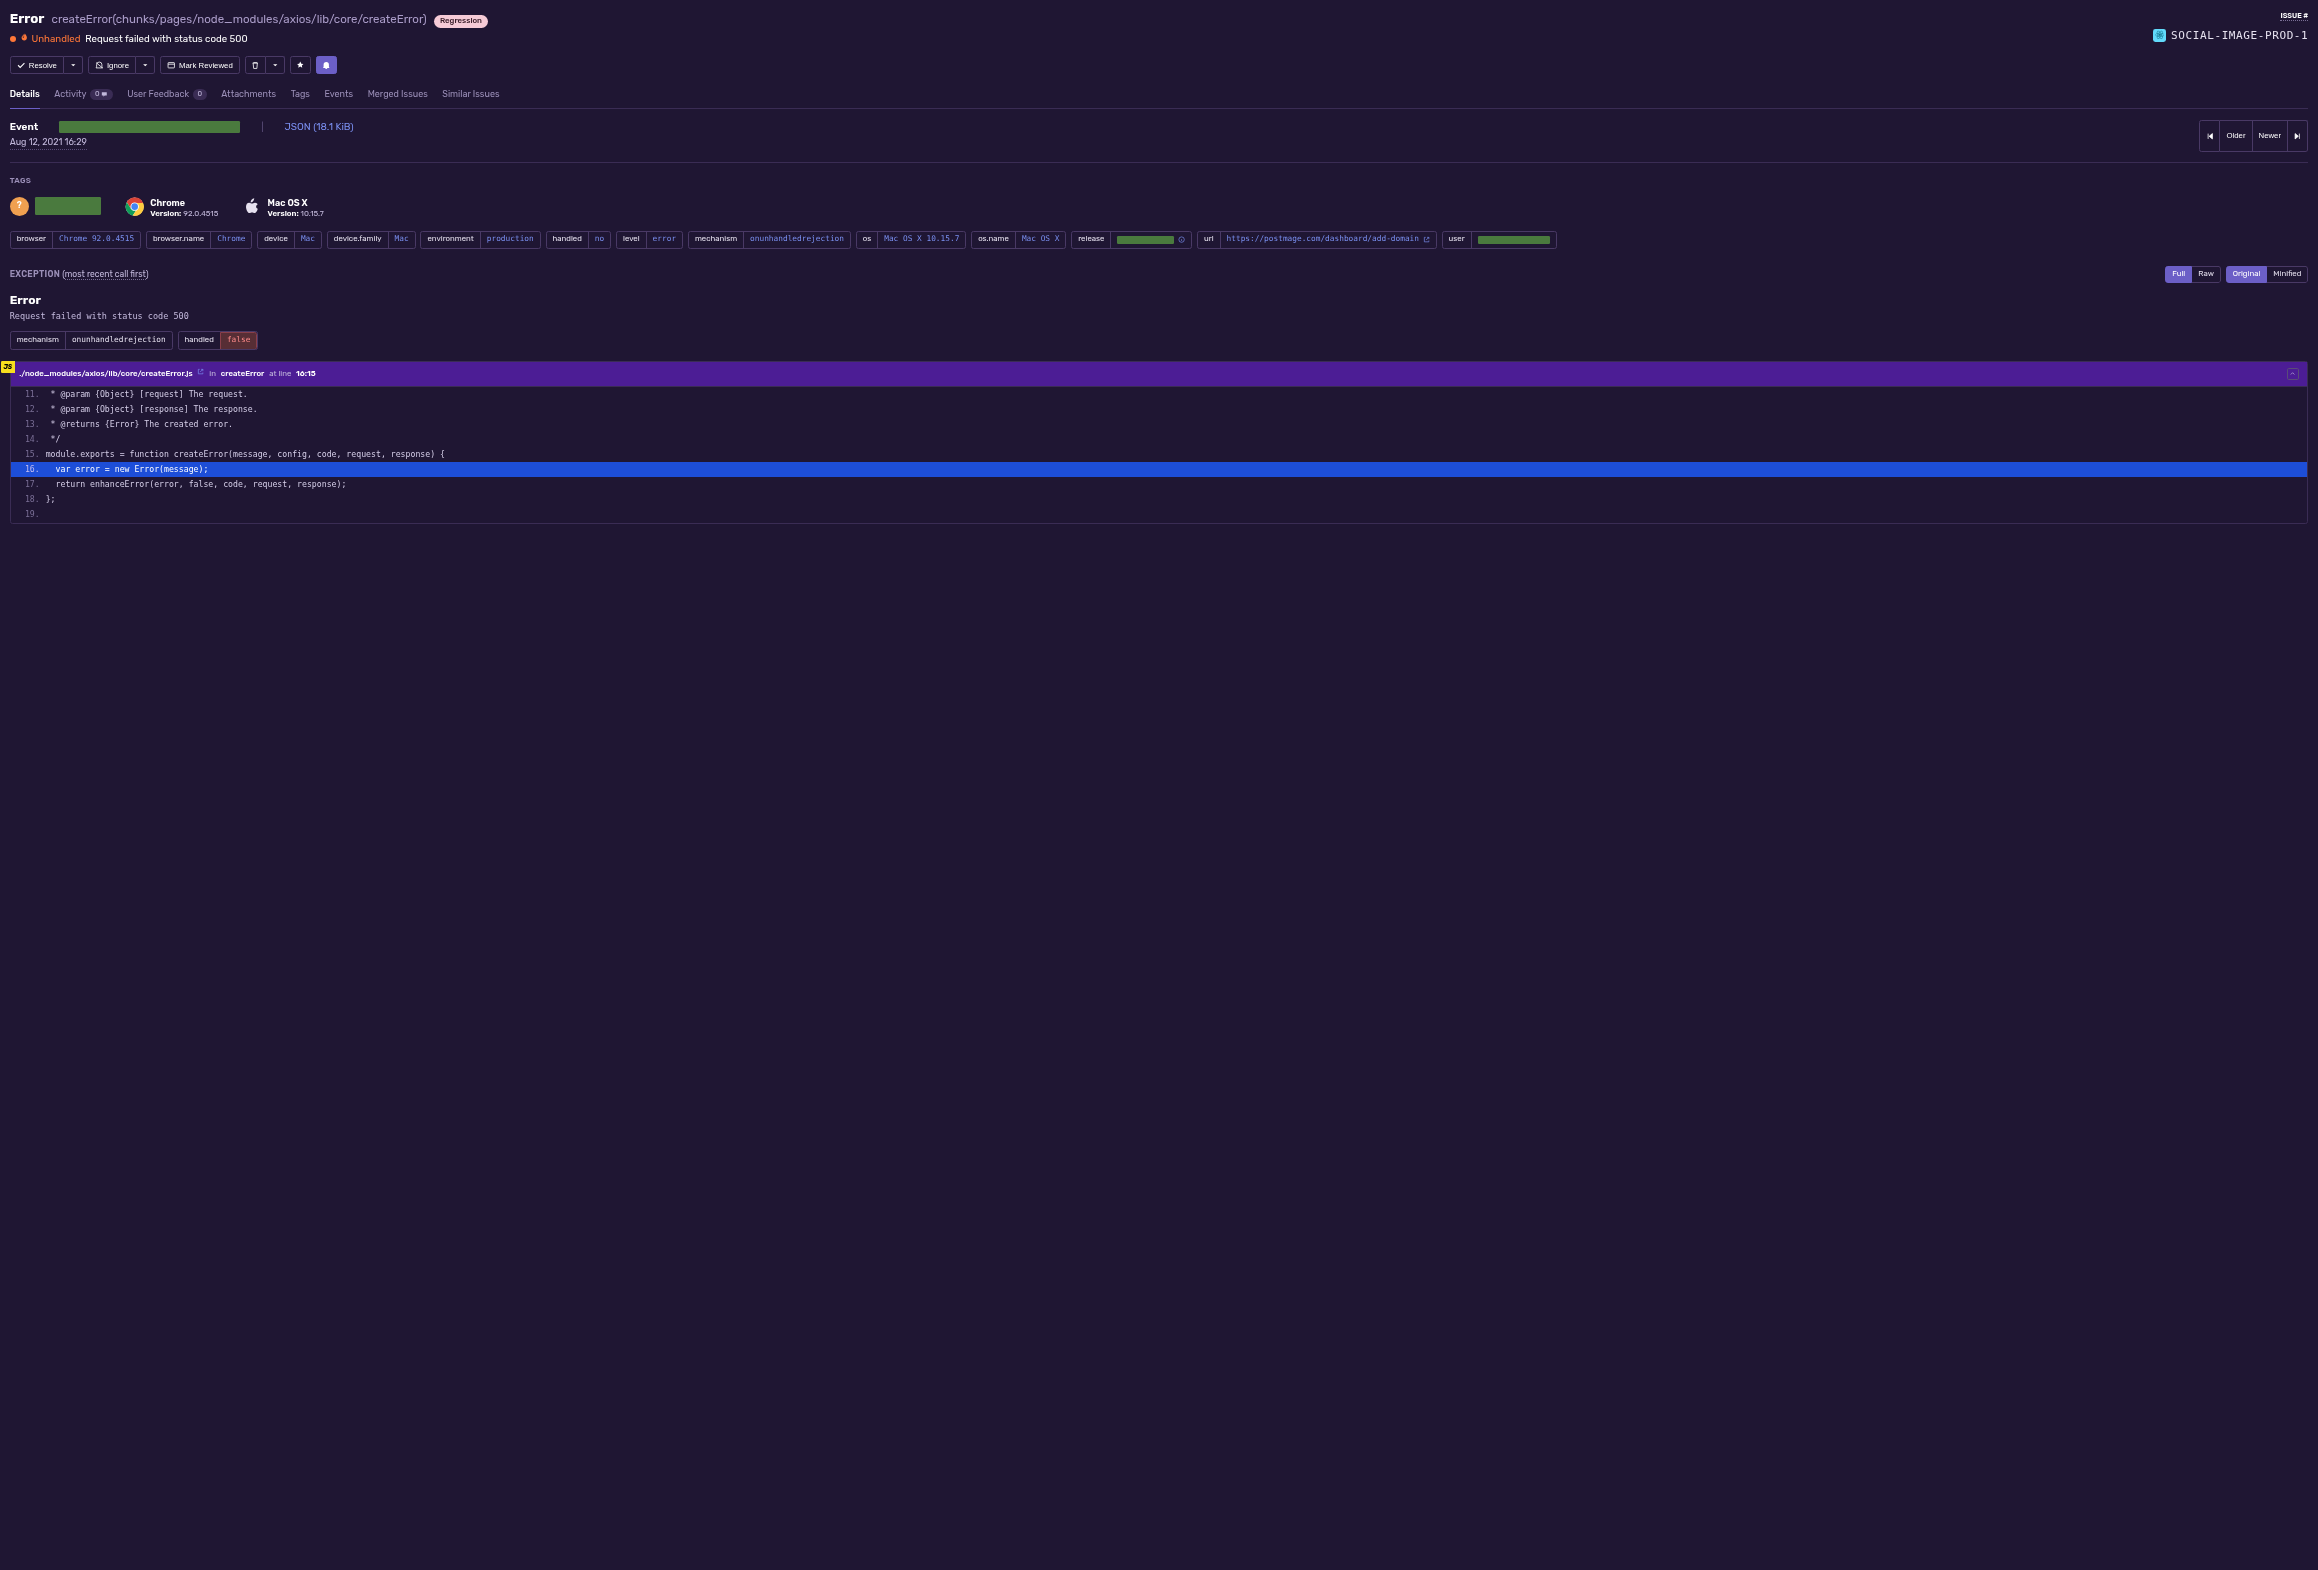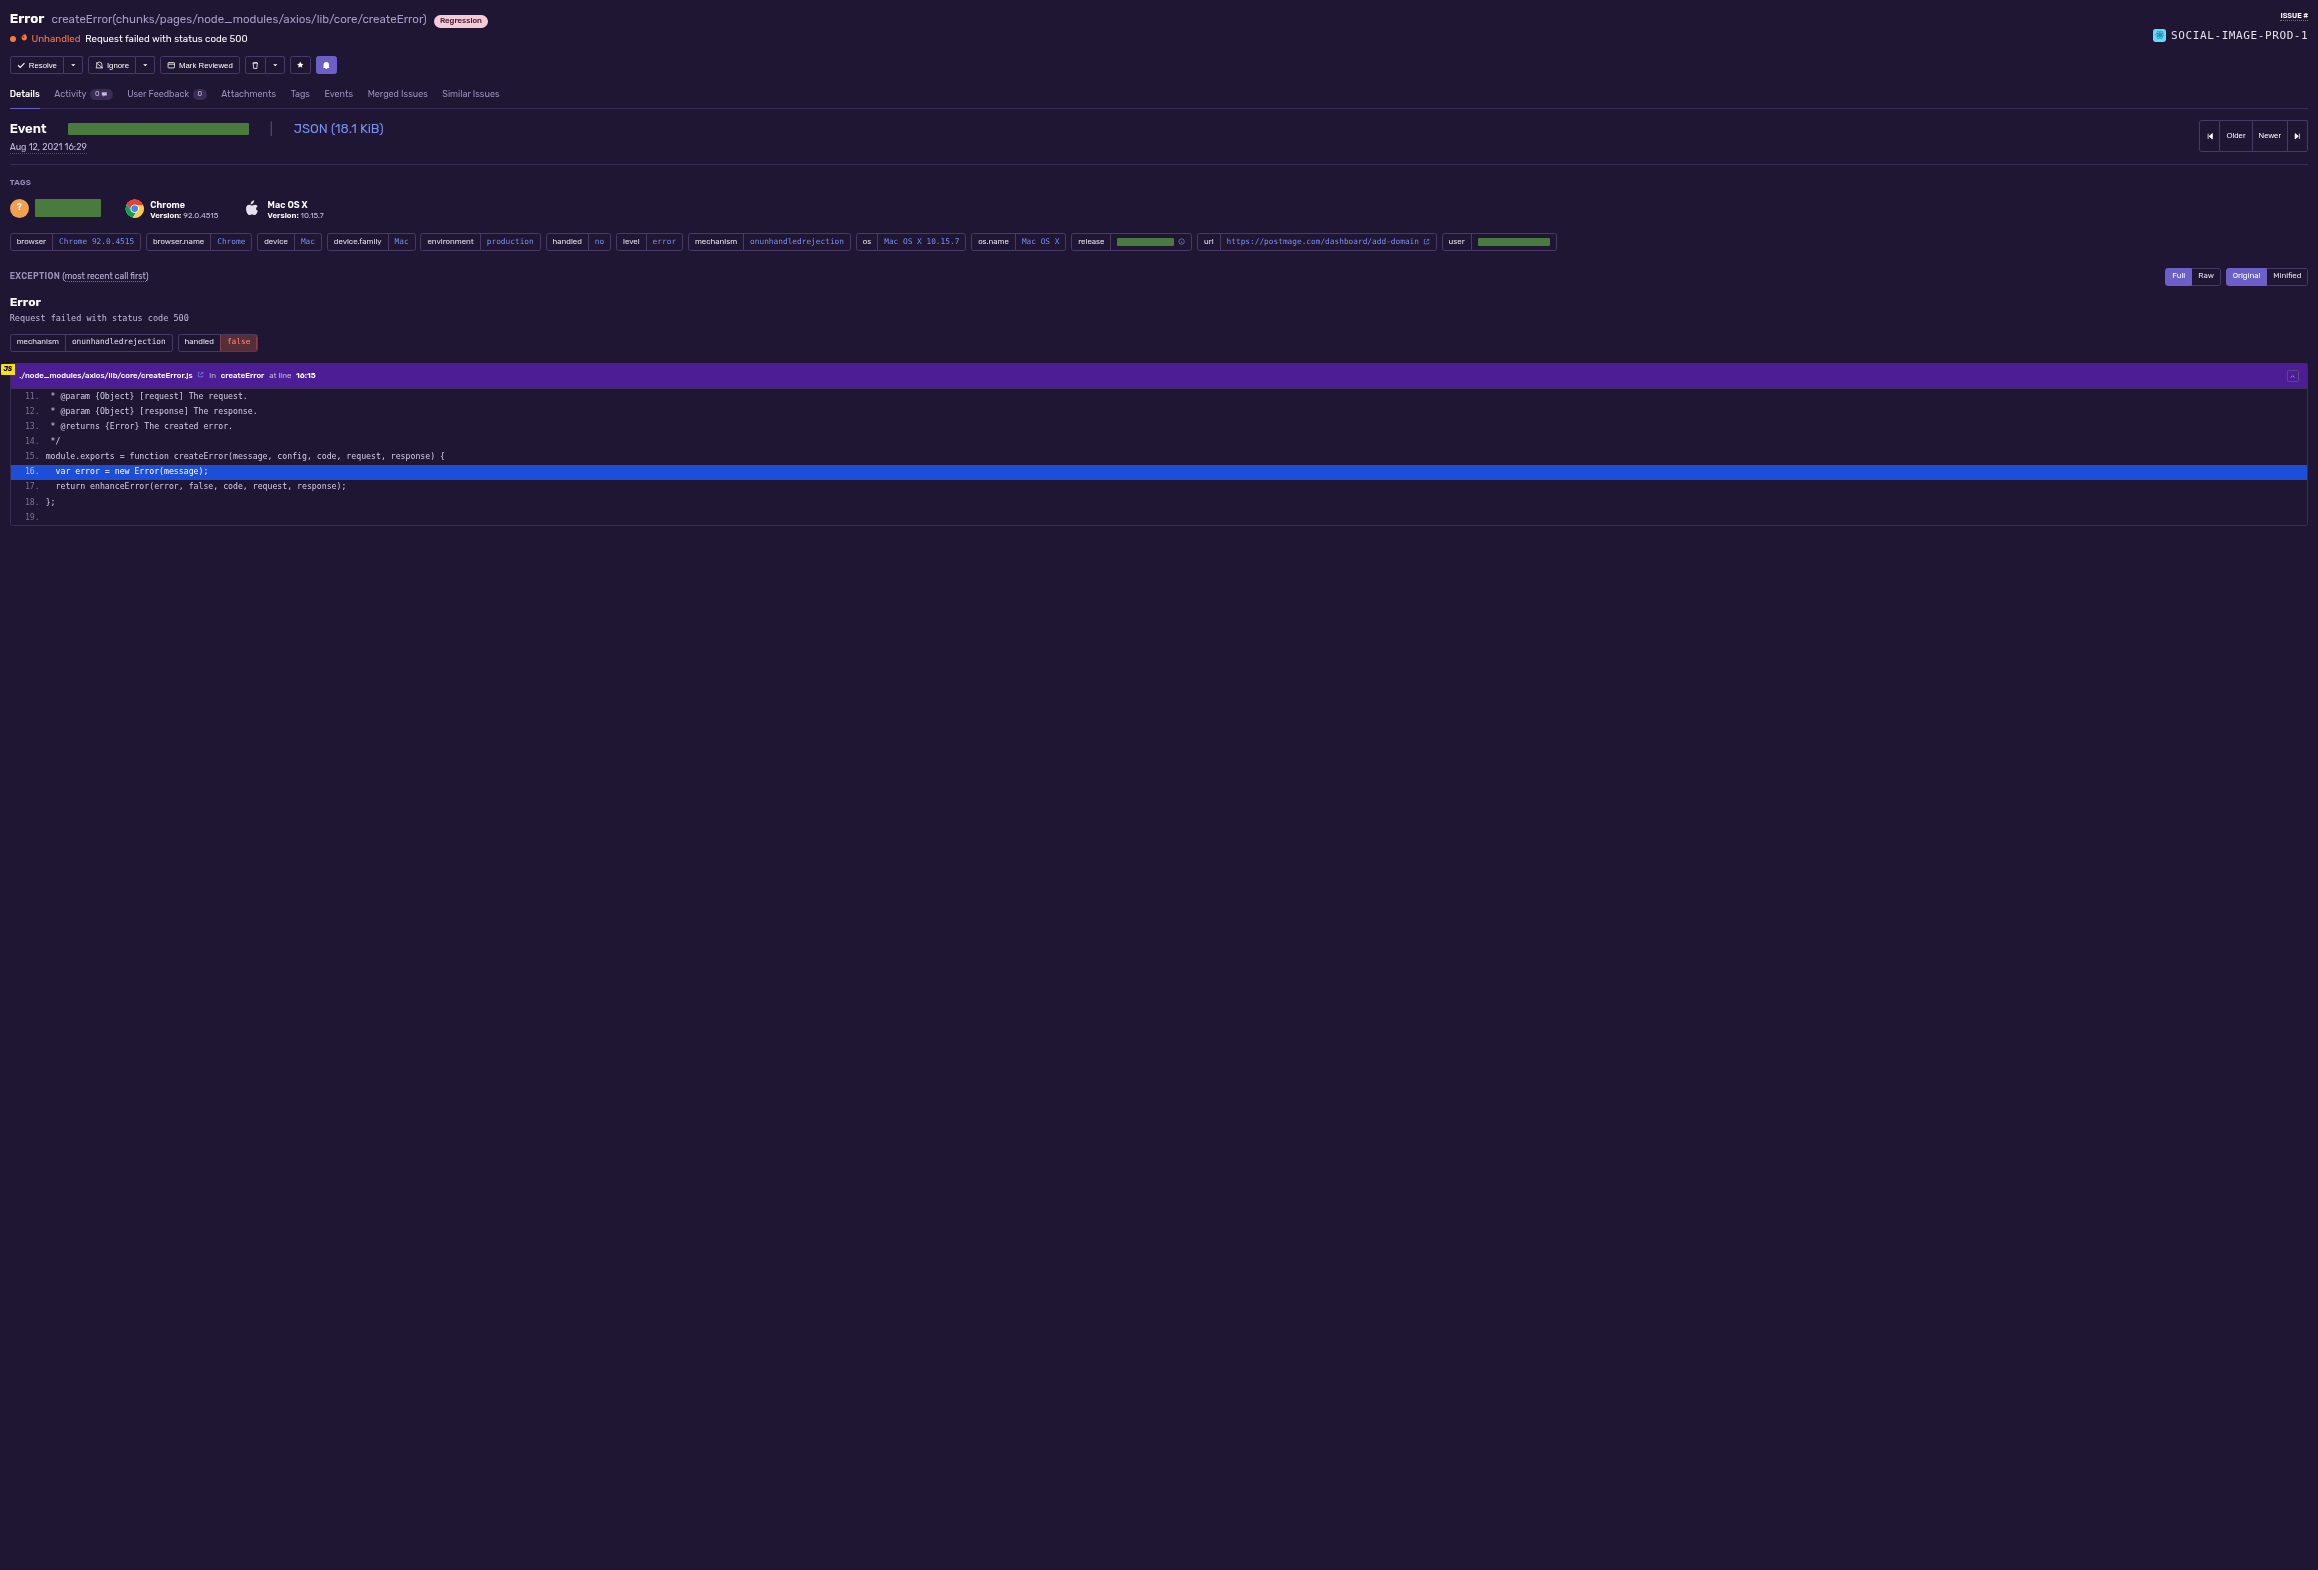--- a/index.html
+++ b/index.html
@@ -56,21 +56,21 @@
   
   .tabs { display: flex; gap: 14.5px; margin-top: 13.3px; border-bottom: 0.6px solid #3a2c54; }
   .tab { color: #9b8fb8; padding: 0 0 7.2px 0; font-size: 9px; cursor:pointer; display:flex; align-items:center; gap:3.6px;}
   .tab.active { color: #fff; border-bottom: 1.8px solid #6c5fc7; margin-bottom:-0.6px; font-weight:500;}
   .tab .count { background: #3a2c54; color:#c3b9dc; border-radius: 6px; padding: 0.6px 4.8px; font-size: 7.2px; display:flex; align-items:center; gap:1.8px;}
   .tab .count svg { width:6.6px; height:6.6px;}
 
   
   .event-bar { display: flex; justify-content: space-between; align-items: flex-start; margin-top: 11px; padding-bottom: 9.7px; border-bottom: 0.6px solid #3a2c54; }
   .event-left { }
-  .event-line { display:flex; align-items:center; gap:21px; font-size:13px;}
+  .event-line { display:flex; align-items:center; gap:21px; font-size:10px;}
   .event-label { color:#fff; font-weight:600; }
   .redact { background:#4a7a3e; display:inline-block; height:12px; border-radius:1.2px;}
   .redact.w300{width:181px;} .redact.w110{width:66px;} .redact.w95{width:57px;} .redact.w120{width:72px;}
   .sep { color:#5a4c78;}
   .json-link { color:#7a8ff0; }
   .timestamp { color:#c3b9dc; font-size:9px; border-bottom:0.6px dotted #5a4c78; display:inline-block; margin-top:2.4px;}
   .pager { display:flex; }
   .pager .btn { height:32px; }
 
   

